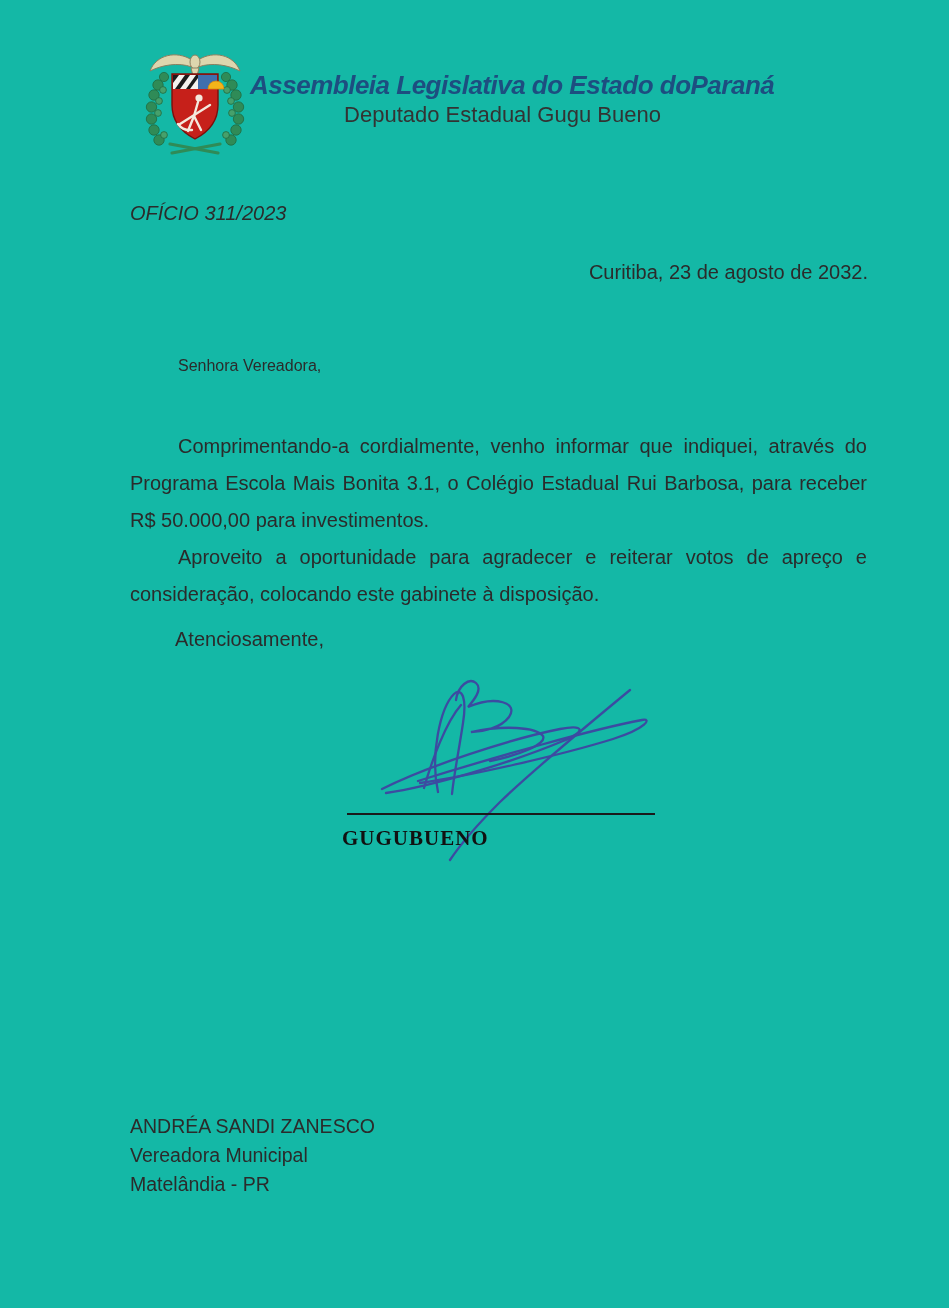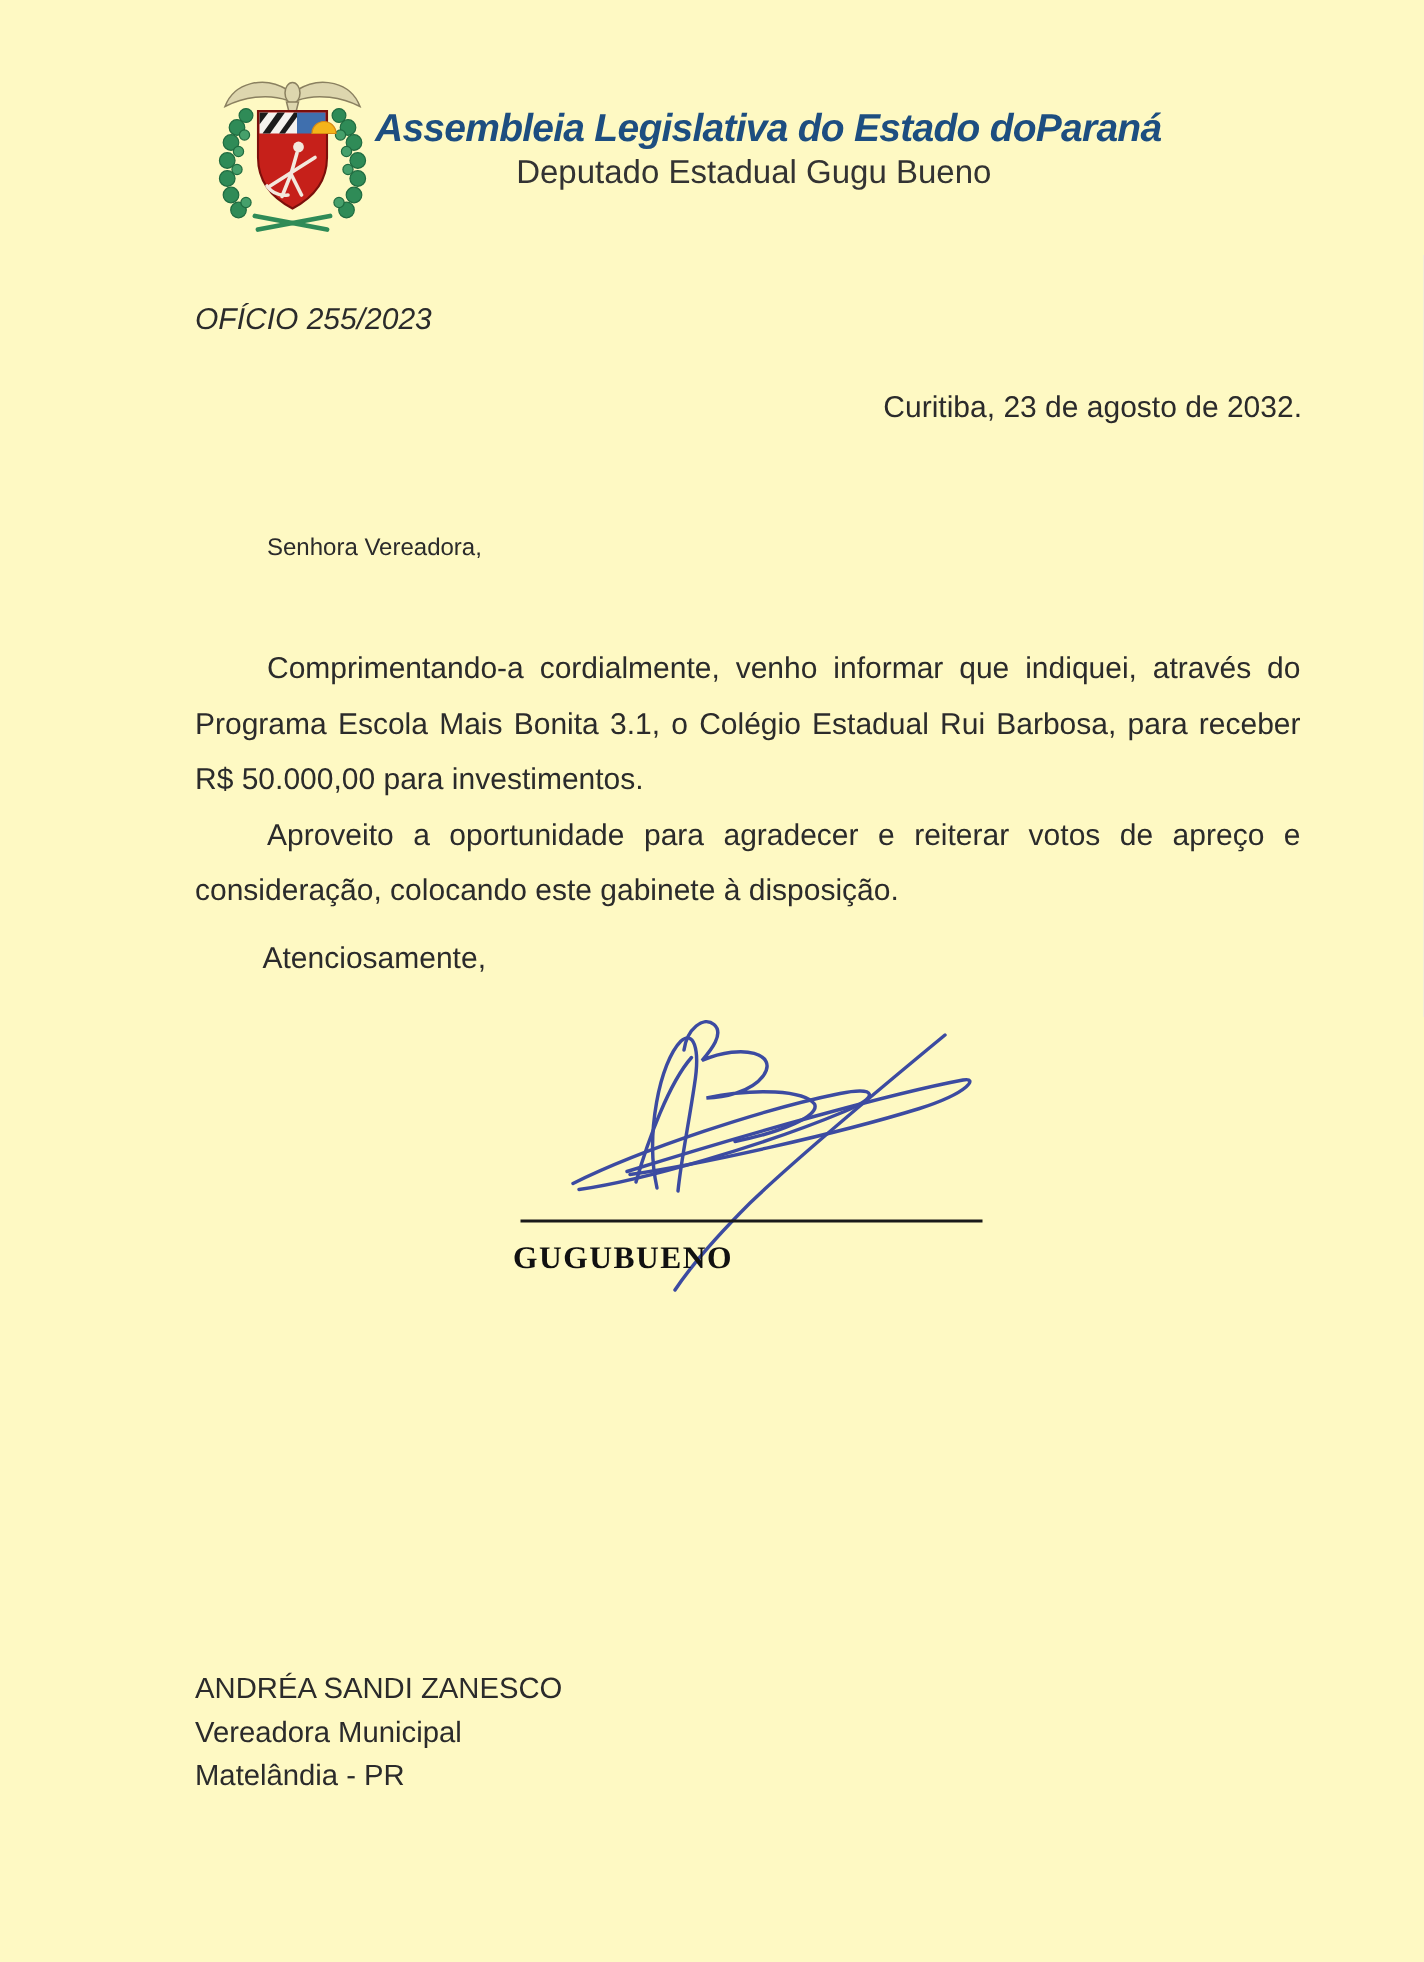--- a/index.html
+++ b/index.html
@@ -1,20 +1,20 @@
 <!DOCTYPE html>
 <html><head>
 <meta charset="utf-8">
 <style>
   html,body{margin:0;padding:0;background:#e9e9e9;}
   .page{
     position:relative;
     width:949px;height:1308px;
     margin:0 auto;
-    background:#fef9c3;
+    background:#14b8a6;
     font-family:"Liberation Sans", sans-serif;
     color:#2b2b2b;
     overflow:hidden;
   }
   .abs{position:absolute;}
 
   
   .crest{left:142px;top:46px;width:106px;height:116px;}
   .org-title{
     left:250px;top:70px;width:505px;text-align:center;
@@ -112,21 +112,21 @@
       <path d="M38,77 L68,58"></path>
       <path d="M36,77 Q41,84 50,83"></path>
       <path d="M52,69 L46,84"></path>
       <path d="M52,69 L59,83"></path>
     </g>
   </svg>
 
   <div class="abs org-title">Assembleia Legislativa do Estado doParaná</div>
   <div class="abs org-subtitle">Deputado Estadual Gugu Bueno</div>
 
-  <div class="abs ref">OFÍCIO 255/2023</div>
+  <div class="abs ref">OFÍCIO 311/2023</div>
 
   <div class="abs dateline">Curitiba, 23 de agosto de 2032.</div>
 
   <div class="abs salutation">Senhora Vereadora,</div>
 
   <div class="abs body-block">
     <p>Comprimentando-a cordialmente, venho informar que indiquei, através do Programa Escola Mais Bonita 3.1, o Colégio Estadual Rui Barbosa, para receber R$ 50.000,00 para investimentos.</p>
     <p>Aproveito a oportunidade para agradecer e reiterar votos de apreço e consideração, colocando este gabinete à disposição.</p>
   </div>
 

